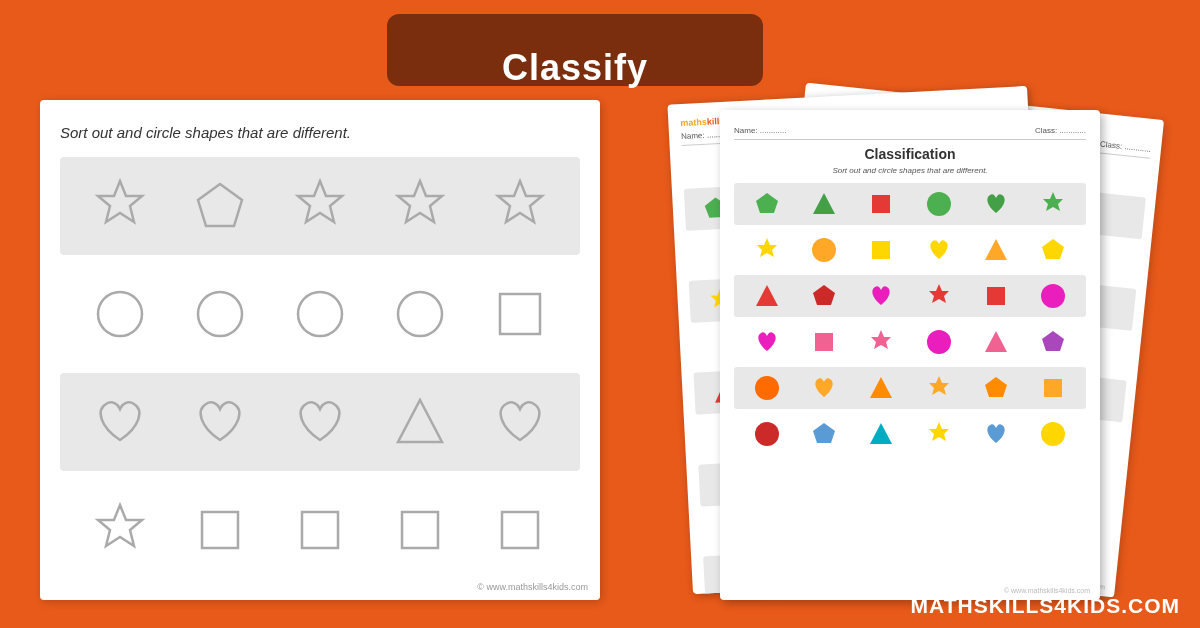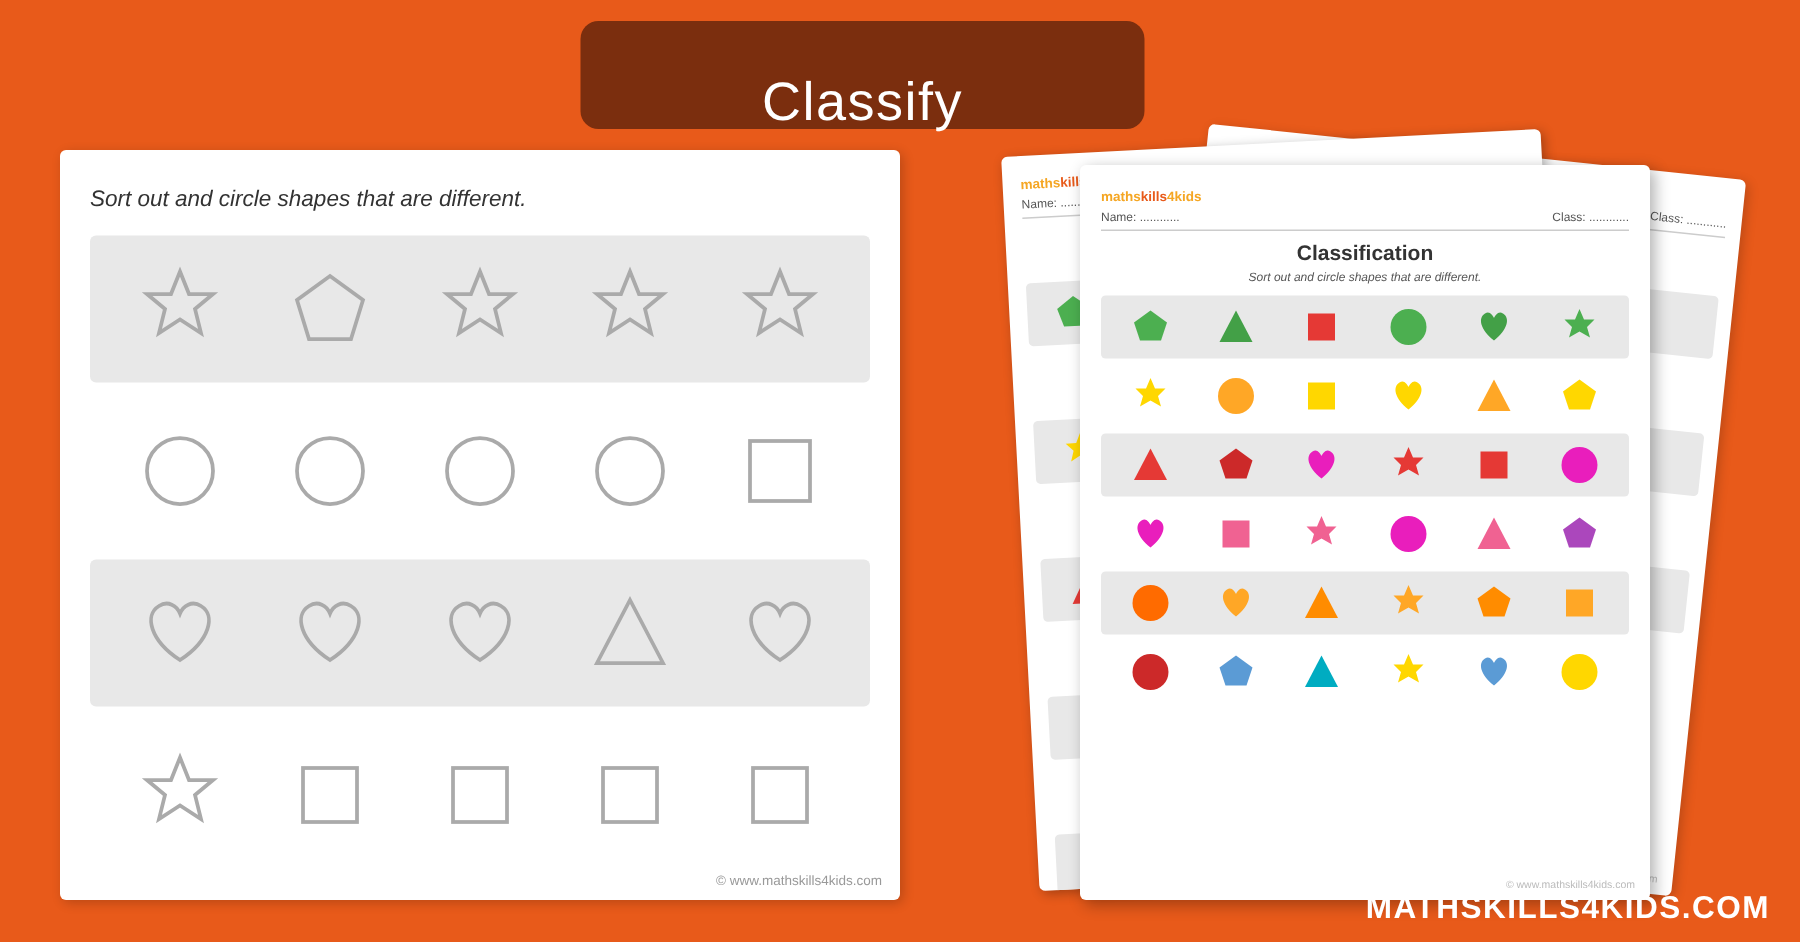--- a/index.html
+++ b/index.html
@@ -21,21 +21,21 @@
       height: 72px;
       background-color: #7B2E0E;
       border-radius: 12px;
       display: flex;
       align-items: center;
       justify-content: center;
     }
     .title-banner span {
       color: white;
       font-size: 36px;
-      font-weight: normal;
+      font-weight: bold;
       letter-spacing: 1px;
       margin-top: 36px;
     }
 
     
     .worksheet-left {
       position: absolute;
       top: 100px;
       left: 40px;
       width: 560px;
@@ -627,21 +627,20 @@
       <div class="cs-item">
           <svg viewBox="0 0 28 28">
             <rect x="5" y="5" width="18" height="18" fill="#FFA726"></rect>
           </svg>
         </div>
     </div>
     <div class="ws-footer-small">© www.mathskills4kids.com</div>
   </div>
 
   <div class="worksheet-front">
-    <div class="ws-logo">maths<span>kills</span>4kids</div>
     <div class="ws-meta">
       <span>Name: ............</span>
       <span>Class: ............</span>
     </div>
     <div class="ws-title">Classification</div>
     <div class="ws-instruction">Sort out and circle shapes that are different.</div>
 
     <div class="color-shape-row gray">
       <div class="cs-item">
           <svg viewBox="0 0 28 28">

